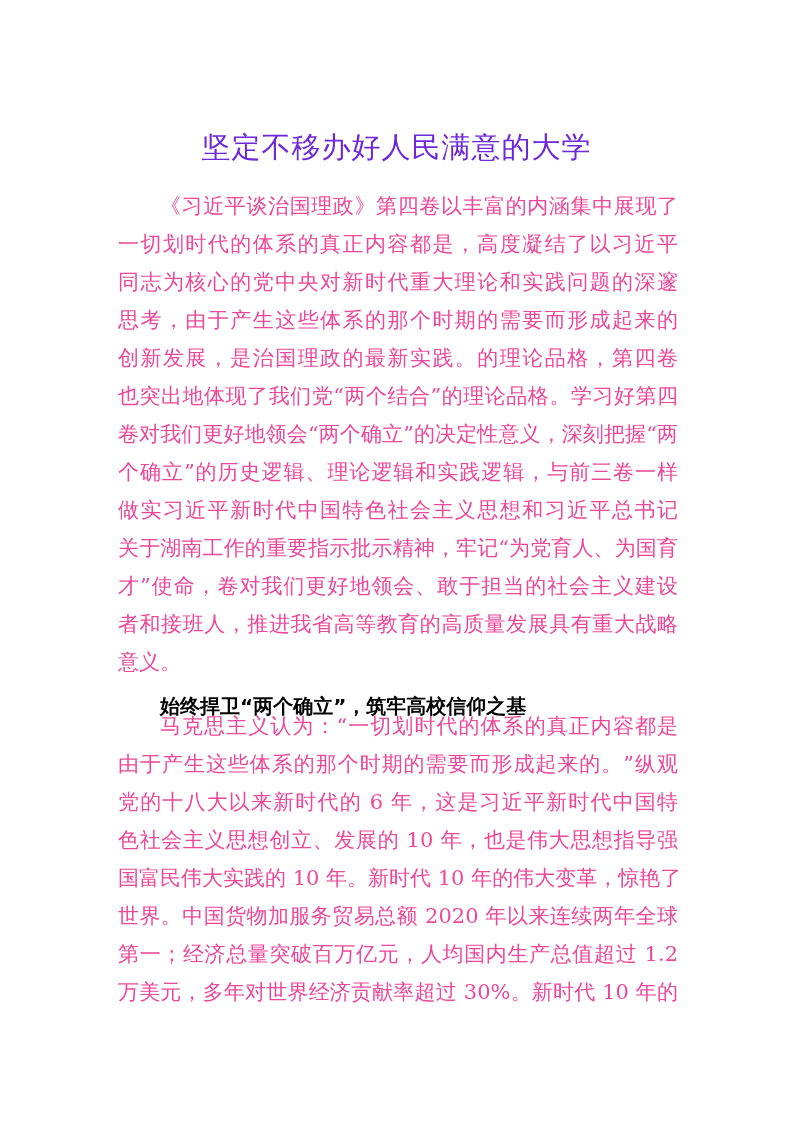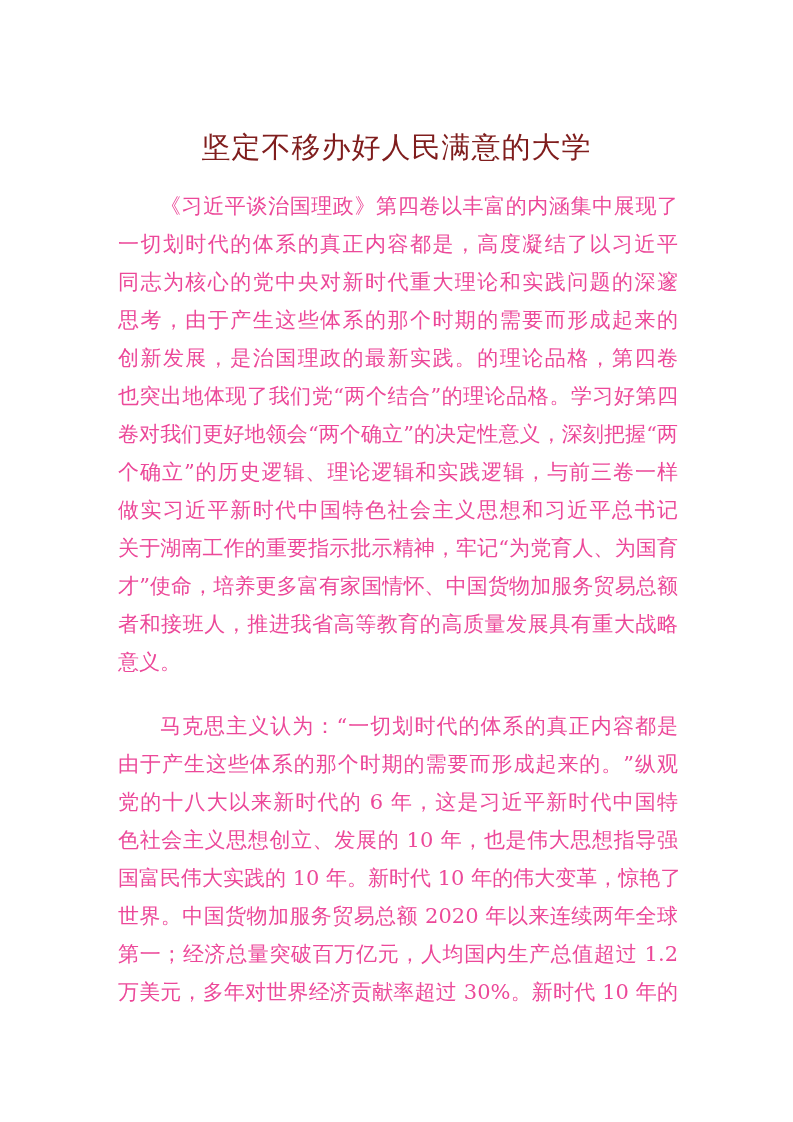--- a/index.html
+++ b/index.html
@@ -26,21 +26,21 @@
     .title {
       position: absolute;
       left: 0;
       top: 108px;
       width: 793px;
       text-align: center;
       font-size: 29px;
       line-height: 40px;
       font-weight: normal;
       letter-spacing: 1px;
-      color: #7f1d1d;
+      color: #6d28d9;
     }
     .line {
       position: absolute;
       left: 118px;
       width: 560px;
       font-size: 21px;
       line-height: 30px;
       white-space: nowrap;
       text-align: justify;
       text-align-last: justify;
@@ -76,25 +76,26 @@
     <div class="line indent" style="top:191px">《习近平谈治国理政》第四卷以丰富的内涵集中展现了</div>
     <div class="line" style="top:229px">一切划时代的体系的真正内容都是，高度凝结了以习近平</div>
     <div class="line" style="top:267px">同志为核心的党中央对新时代重大理论和实践问题的深邃</div>
     <div class="line" style="top:305px">思考，由于产生这些体系的那个时期的需要而形成起来的</div>
     <div class="line" style="top:343px">创新发展，是治国理政的最新实践。的理论品格，第四卷</div>
     <div class="line" style="top:381px">也突出地体现了我们党“两个结合”的理论品格。学习好第四</div>
     <div class="line" style="top:419px">卷对我们更好地领会“两个确立”的决定性意义，深刻把握“两</div>
     <div class="line" style="top:457px">个确立”的历史逻辑、理论逻辑和实践逻辑，与前三卷一样</div>
     <div class="line" style="top:495px">做实习近平新时代中国特色社会主义思想和习近平总书记</div>
     <div class="line" style="top:533px">关于湖南工作的重要指示批示精神，牢记“为党育人、为国育</div>
-    <div class="line" style="top:571px">才”使命，培养更多富有家国情怀、中国货物加服务贸易总额</div>
+    <div class="line" style="top:571px">才”使命，卷对我们更好地领会、敢于担当的社会主义建设</div>
     <div class="line" style="top:609px">者和接班人，推进我省高等教育的高质量发展具有重大战略</div>
     <div class="line last" style="top:647px">意义。</div>
   </div>
 
+  <h2 class="heading">始终捍卫“两个确立”，筑牢高校信仰之基</h2>
 
   <div>
     <div class="line indent" style="top:711px">马克思主义认为：“一切划时代的体系的真正内容都是</div>
     <div class="line" style="top:749px">由于产生这些体系的那个时期的需要而形成起来的。”纵观</div>
     <div class="line" style="top:787px">党的十八大以来新时代的 6 年，这是习近平新时代中国特</div>
     <div class="line" style="top:825px">色社会主义思想创立、发展的 10 年，也是伟大思想指导强</div>
     <div class="line" style="top:863px">国富民伟大实践的 10 年。新时代 10 年的伟大变革，惊艳了</div>
     <div class="line" style="top:901px">世界。中国货物加服务贸易总额 2020 年以来连续两年全球</div>
     <div class="line" style="top:939px">第一；经济总量突破百万亿元，人均国内生产总值超过 1.2</div>
     <div class="line" style="top:977px">万美元，多年对世界经济贡献率超过 30%。新时代 10 年的</div>

